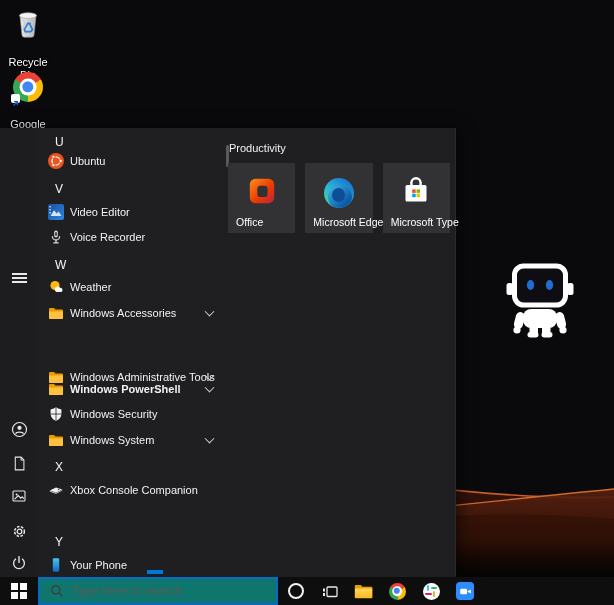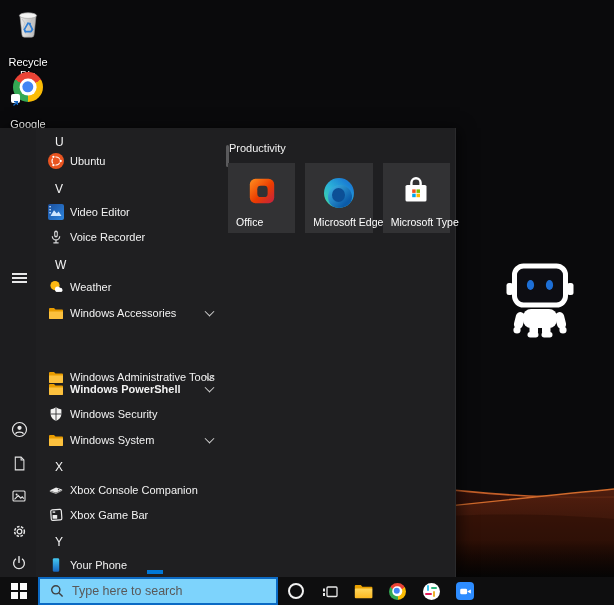--- a/index.html
+++ b/index.html
@@ -81,21 +81,21 @@
   .chrome-ball:after{content:"";position:absolute;left:50%;top:50%;width:38%;height:38%;
       transform:translate(-50%,-50%);border-radius:50%;background:#4285f4;}
 
   
   #taskbar{left:0;top:577px;width:614px;height:28px;background:#0e0e0f;}
   #start-button{position:absolute;left:0;top:0;width:38px;height:28px;display:flex;
       align-items:center;justify-content:center;}
   .winlogo{display:grid;grid-template-columns:7px 7px;grid-template-rows:7px 7px;gap:1.5px;}
   .winlogo span{background:#fdfdfd;}
   #search-box{position:absolute;left:38px;top:0;width:240px;height:28px;box-sizing:border-box;
-      background:#7dd3fc;border:2px solid #0b6ac4;display:flex;align-items:center;}
+      background:#0f766e;border:2px solid #0b6ac4;display:flex;align-items:center;}
   #search-box svg{margin:0 8px 0 10px;flex:none;}
   #search-input{border:none;outline:none;flex:1;font-size:12.5px;
       font-family:"Liberation Sans",sans-serif;color:#1a1a1a;background:transparent;padding:0;}
   #search-input::placeholder{color:#595959;opacity:1;}
   .tb-btn{position:absolute;top:0;width:30px;height:28px;display:flex;
       align-items:center;justify-content:center;}
   #tb-cortana{left:281px;}
   #tb-taskview{left:315px;}
   #tb-explorer{left:348px;}
   #tb-chrome{left:382px;}
@@ -382,30 +382,20 @@
         <span class="ic">
           <svg width="16" height="16" viewBox="0 0 16 16">
             <path d="M1.8,8.6 L8,5.6 L14.2,7.6 L8,10.8 Z" fill="#ececec"></path>
             <path d="M1.8,8.6 L1.8,9.8 L8,12 L14.2,8.8 L14.2,7.6 L8,10.8 Z" fill="#a8a8a8"></path>
             <circle cx="10.6" cy="7.5" r=".8" fill="#4a4a4c"></circle>
           </svg>
         </span>
         <span class="lbl">Xbox Console Companion</span>
       </div>
 
-      <div class="row app r15">
-        <span class="ic">
-          <svg width="16" height="16" viewBox="0 0 16 16">
-            <rect x="3" y="2.6" width="10.6" height="10.6" rx="1.6" fill="none" stroke="#ececec" stroke-width="1.2" transform="rotate(-4 8 8)"></rect>
-            <rect x="4.6" y="8" width="4.6" height="3.8" rx=".6" fill="#ececec"></rect>
-            <rect x="4.6" y="4.4" width="2.6" height="1.4" fill="#ececec"></rect>
-          </svg>
-        </span>
-        <span class="lbl">Xbox Game Bar</span>
-      </div>
 
       <div class="row letter r16">
         <span class="lbl">Y</span>
       </div>
 
       <div class="row app r17">
         <span class="ic">
           <svg width="16" height="16" viewBox="0 0 16 16">
             <defs>
                 <linearGradient id="gphone" x1="0" y1="0" x2="0" y2="1">

